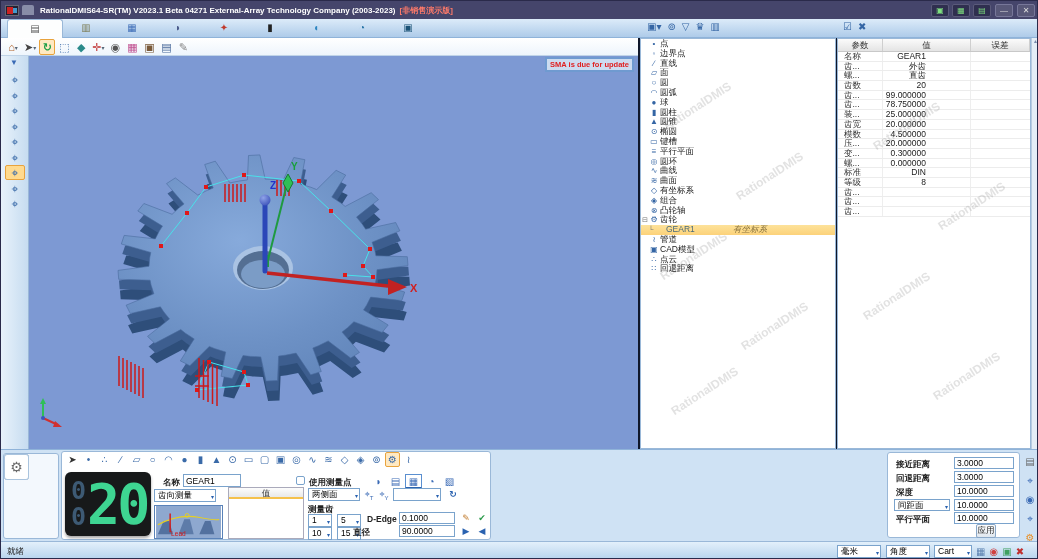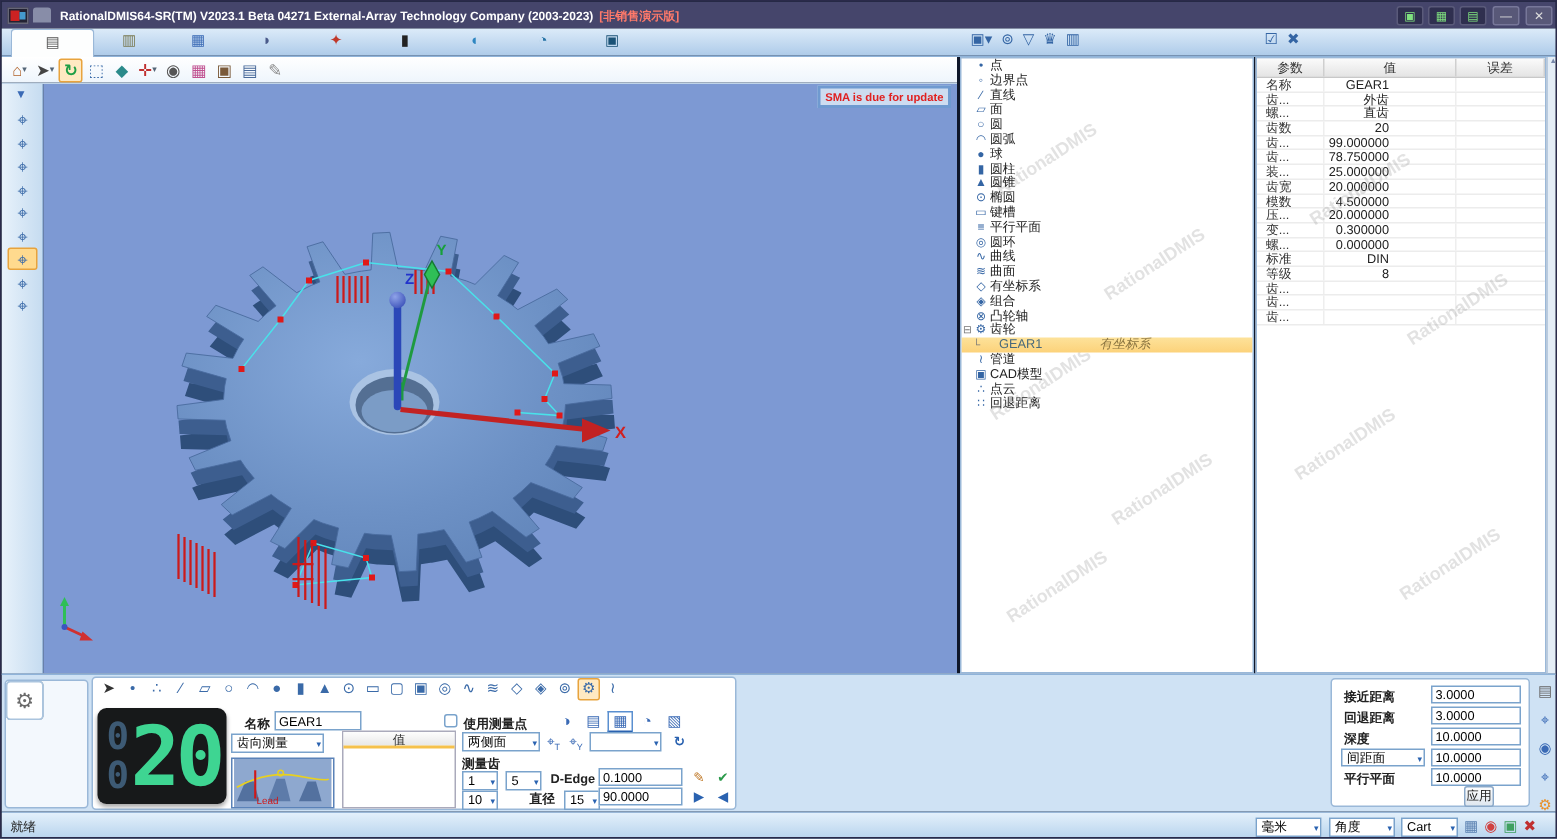--- a/index.html
+++ b/index.html
@@ -675,21 +675,21 @@
     <span class="lbl" style="left:307px;top:54px;">测量齿</span>
     <div class="dd" style="left:307px;top:64px;width:24px;">
       <span>1</span><i class="caret">▾</i>
     </div>
     <div class="dd" style="left:336px;top:64px;width:24px;">
       <span>5</span><i class="caret">▾</i>
     </div>
     <div class="dd" style="left:307px;top:77px;width:24px;">
       <span>10</span><i class="caret">▾</i>
     </div>
-    <div class="dd" style="left:336px;top:77px;width:24px;margin-left:39px;">
+    <div class="dd" style="left:336px;top:77px;width:24px;">
       <span>15</span><i class="caret">▾</i>
     </div>
 
     <span class="lbl" style="left:366px;top:64px;">D-Edge</span>
     <input class="tin" style="left: 398px; top: 62px; width: 56px; height: 12px;" value="0.1000">
     <span class="icbtn" style="left:458px;top:62px;color:#c07a2a;">✎</span>
     <span class="icbtn" style="left:474px;top:62px;color:#2a9a4a;">✔</span>
 
     <span class="lbl" style="left:352px;top:77px;">直径</span>
     <input class="tin" style="left: 398px; top: 75px; width: 56px; height: 12px;" value="90.0000">

